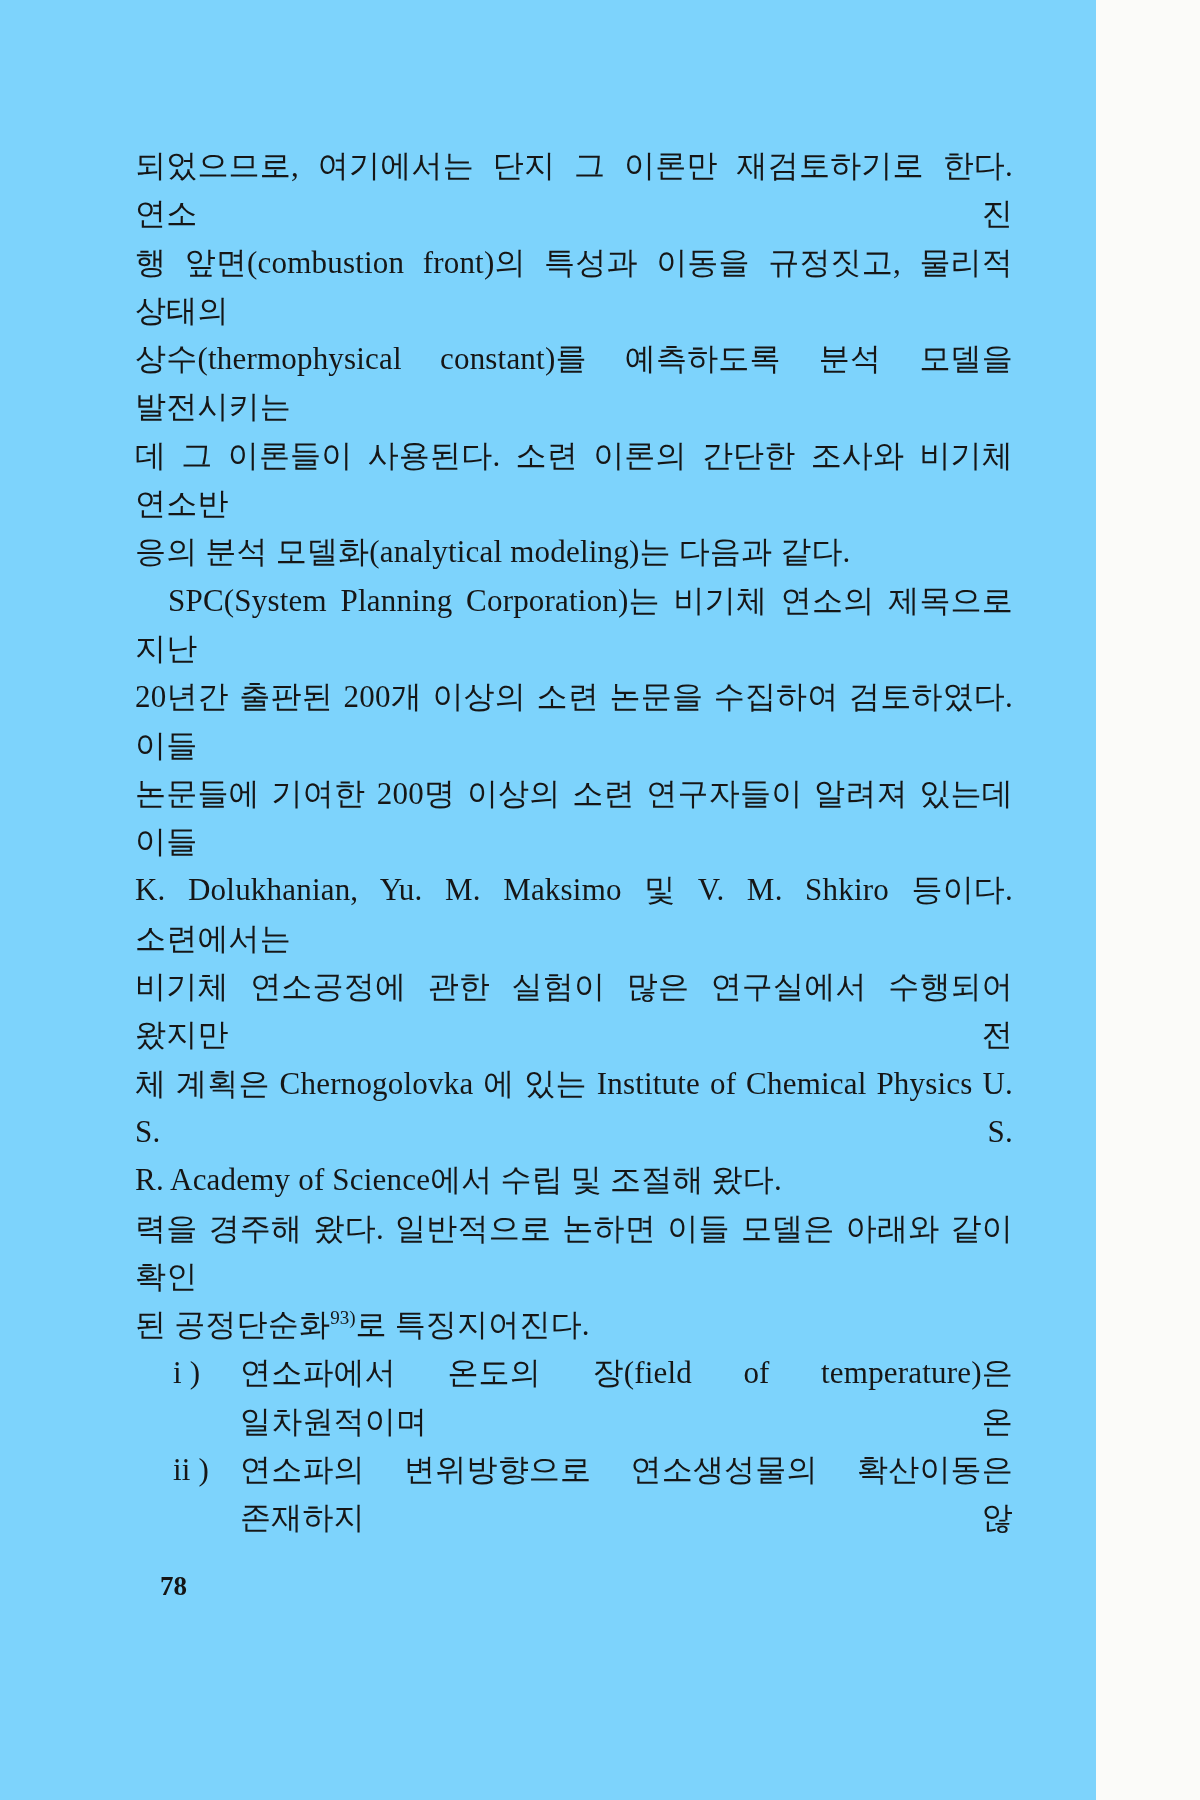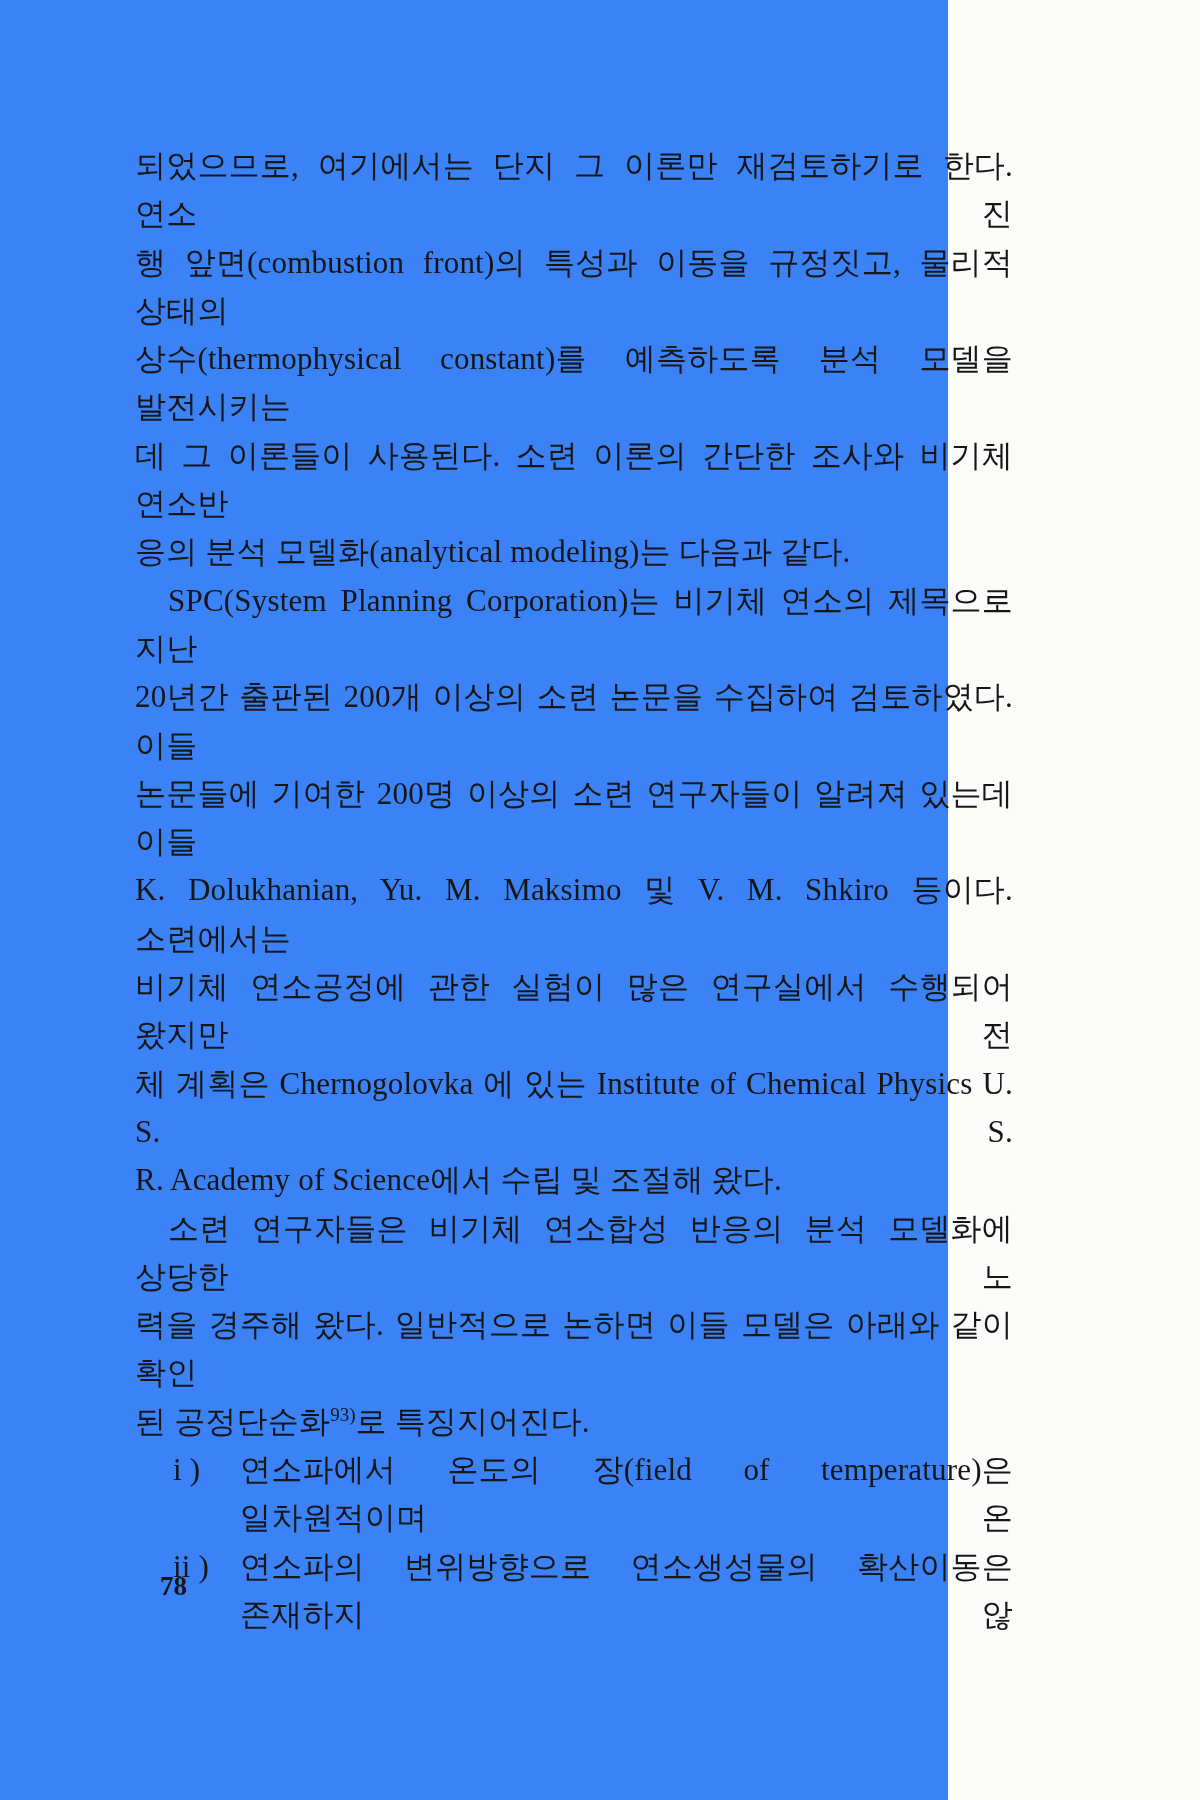--- a/index.html
+++ b/index.html
@@ -11,23 +11,23 @@
     height: 1800px;
     background: #fbfbf9;
     font-family: "Liberation Serif", "DejaVu Serif", serif;
     color: #161616;
     position: relative;
     overflow: hidden;
   }
   .page {
     position: absolute;
     left: 0; top: 0;
-    width: 948px;
+    width: 1096px;
     height: 1800px;
-    background: #3b82f6;
+    background: #7dd3fc;
   }
   .text-block {
     position: absolute;
     left: 135px;
     top: 142px;
     width: 878px;
   }
   .line {
     font-size: 31px;
     line-height: 48.3px;
@@ -84,20 +84,19 @@
       <div class="line j">상수(thermophysical constant)를 예측하도록 분석 모델을 발전시키는</div>
       <div class="line j">데 그 이론들이 사용된다. 소련 이론의 간단한 조사와 비기체 연소반</div>
       <div class="line">응의 분석 모델화(analytical modeling)는 다음과 같다.</div>
       <div class="line para-first j">SPC(System Planning Corporation)는 비기체 연소의 제목으로 지난</div>
       <div class="line j">20년간 출판된 200개 이상의 소련 논문을 수집하여 검토하였다. 이들</div>
       <div class="line j">논문들에 기여한 200명 이상의 소련 연구자들이 알려져 있는데 이들</div>
       <div class="line j">K. Dolukhanian, Yu. M. Maksimo 및 V. M. Shkiro 등이다. 소련에서는</div>
       <div class="line j">비기체 연소공정에 관한 실험이 많은 연구실에서 수행되어 왔지만 전</div>
       <div class="line j">체 계획은 Chernogolovka 에 있는 Institute of Chemical Physics U. S. S.</div>
       <div class="line">R. Academy of Science에서 수립 및 조절해 왔다.</div>
-      <div class="line para-first j">소련 연구자들은 비기체 연소합성 반응의 분석 모델화에 상당한 노</div>
       <div class="line j">력을 경주해 왔다. 일반적으로 논하면 이들 모델은 아래와 같이 확인</div>
       <div class="line"><span>된 공정단순화</span><sup class="fnref">93)</sup><span>로 특징지어진다.</span></div>
       <div class="line list-first j"><span class="marker">i )</span>연소파에서 온도의 장(field of temperature)은 일차원적이며 온</div>
       <div class="line list-first j"><span class="marker">ii )</span>연소파의 변위방향으로 연소생성물의 확산이동은 존재하지 않</div>
     </div>
   <div class="page-number">78</div>
 </div>
 
 </body></html>

